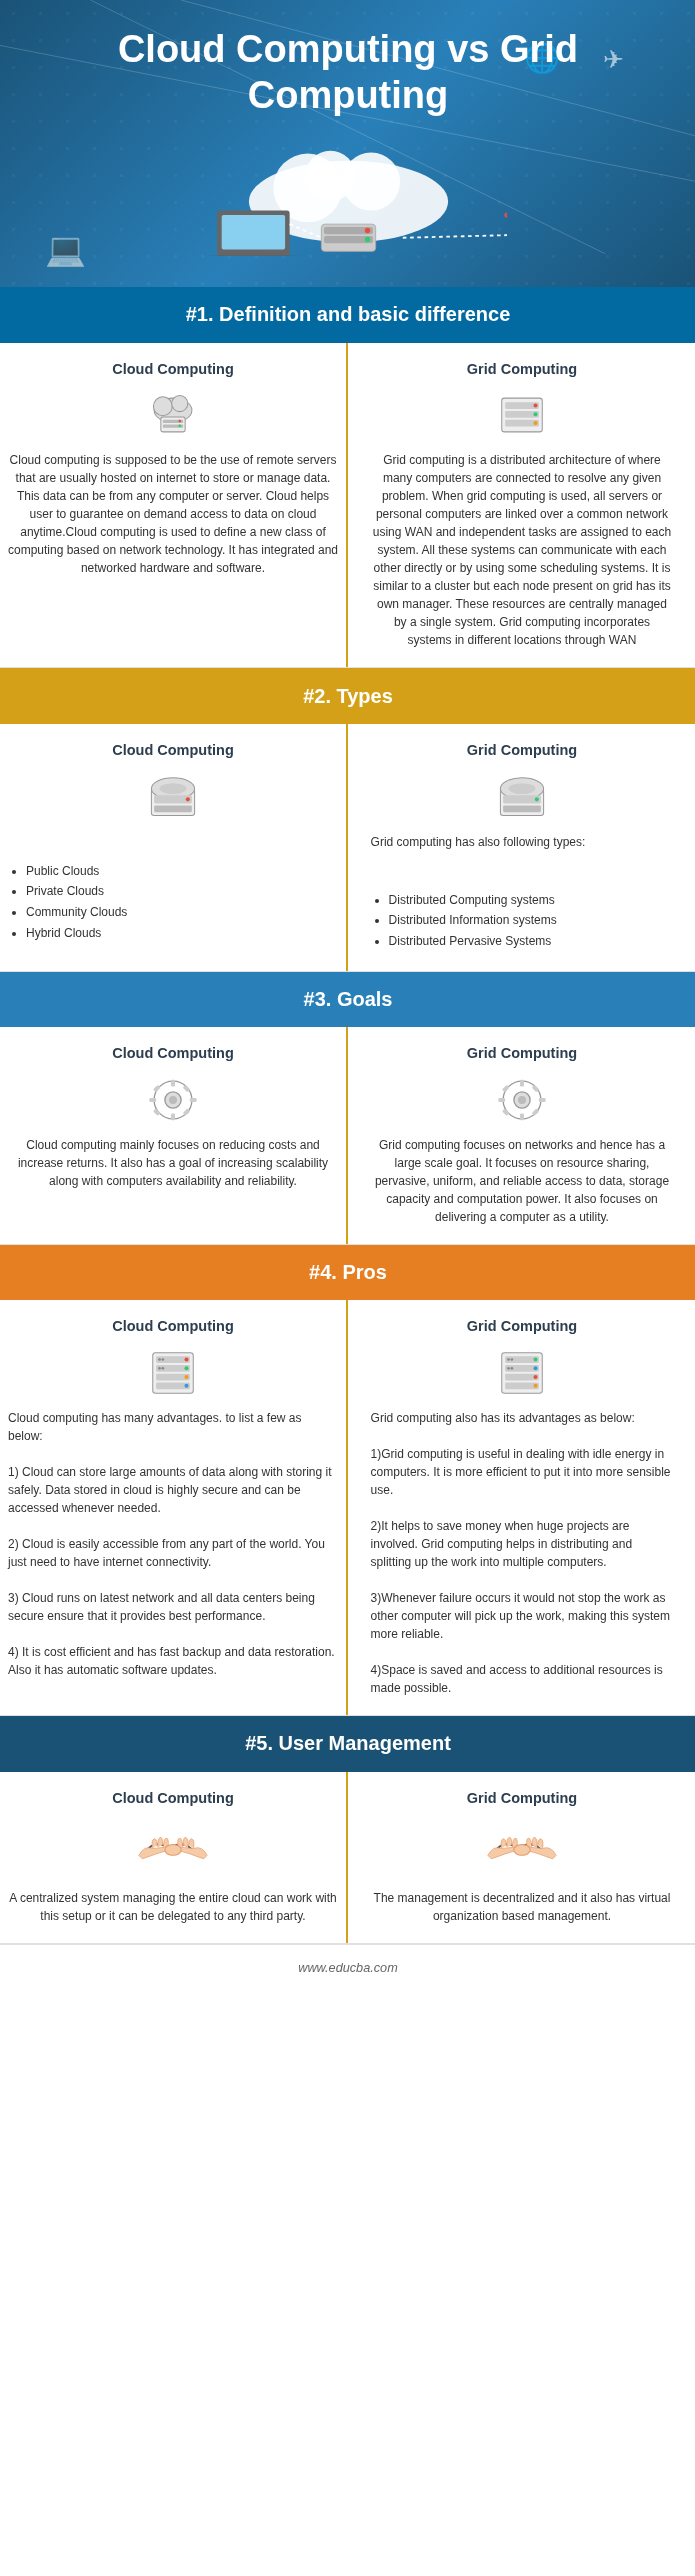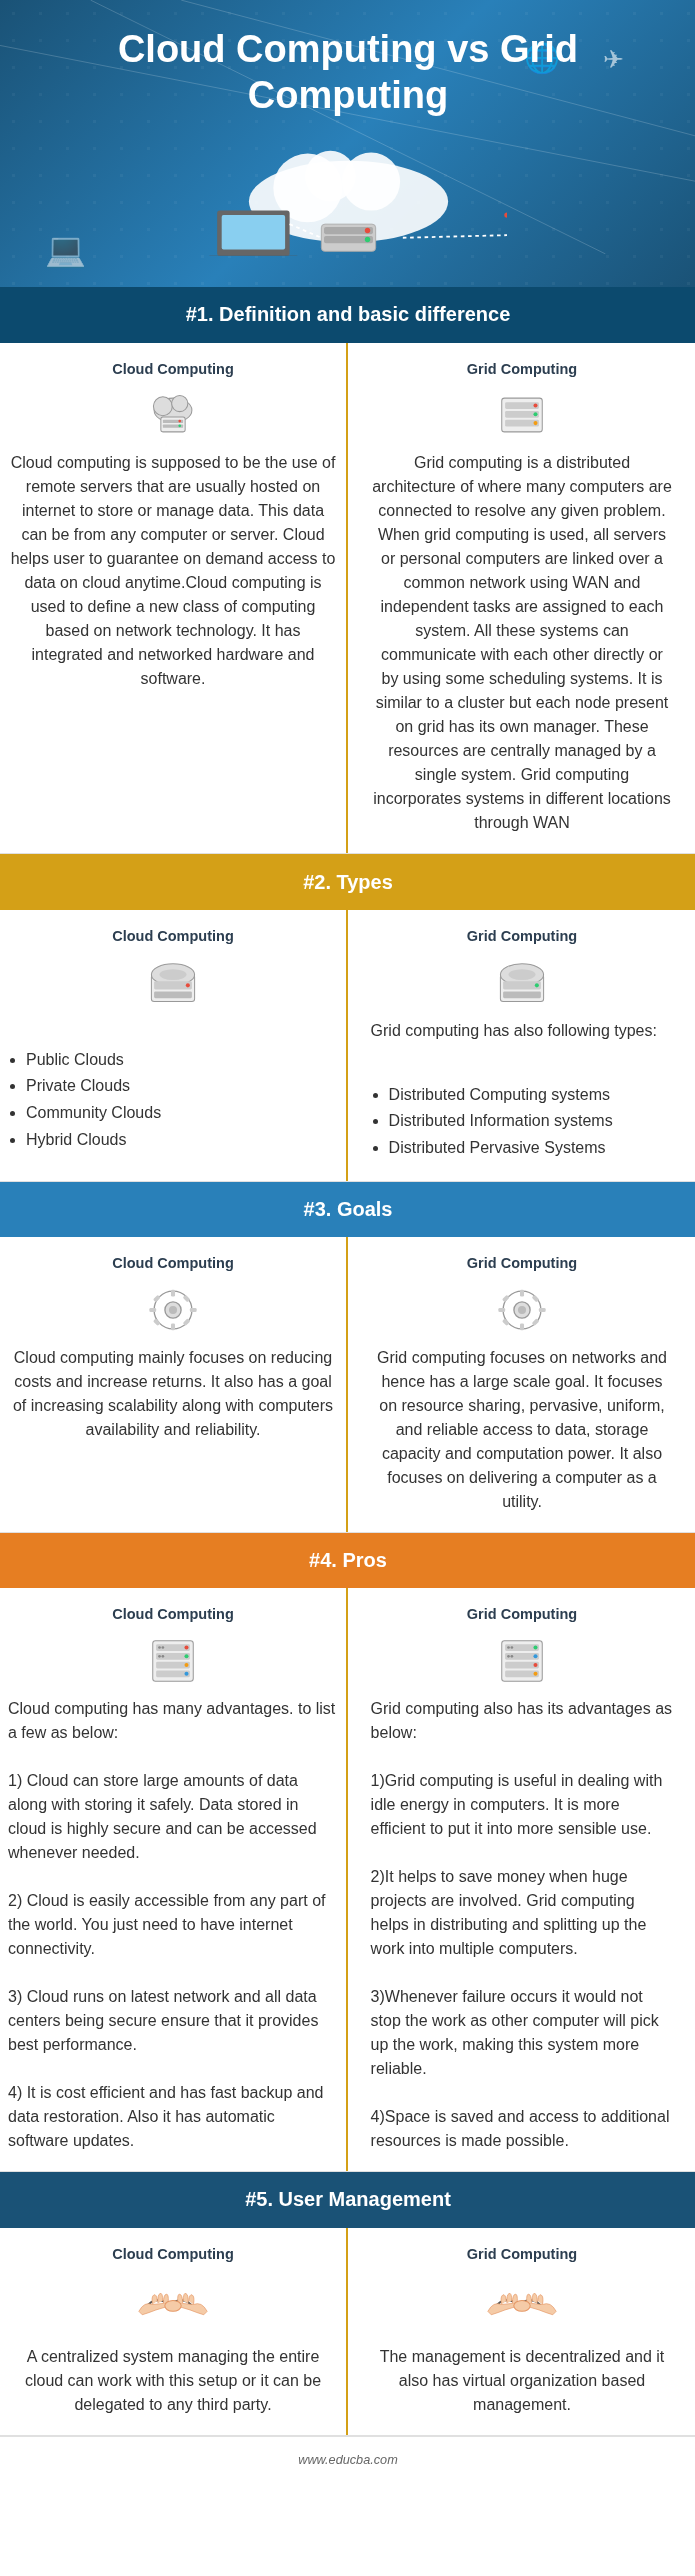--- a/index.html
+++ b/index.html
@@ -37,21 +37,21 @@
     }
 
     
     .section-header {
       padding: 16.3px 27px;
       text-align: center;
       font-size: 20px;
       font-weight: bold;
       color: #fff;
     }
-    .section-header.teal { background: #0c4a6e; }
+    .section-header.teal { background: #0369a1; }
     .section-header.gold { background: #d4a017; }
     .section-header.blue { background: #2980b9; }
     .section-header.orange { background: #e67e22; }
     .section-header.darkblue { background: #1a5276; }
 
     
     .comparison-row {
       display: flex;
       border-bottom: 0.9px solid #e0e0e0;
     }
@@ -67,21 +67,21 @@
       background: #fff;
     }
     .col-header {
       font-size: 14.5px;
       font-weight: bold;
       color: #2c3e50;
       text-align: center;
       margin-bottom: 13.6px;
     }
     .col-text {
-      font-size: 16px;
+      font-size: 12px;
       color: #333;
       line-height: 1.5;
       text-align: center;
     }
     .col-text.left-align {
       text-align: left;
     }
     .col-text ul {
       list-style: disc;
       padding-left: 18px;

